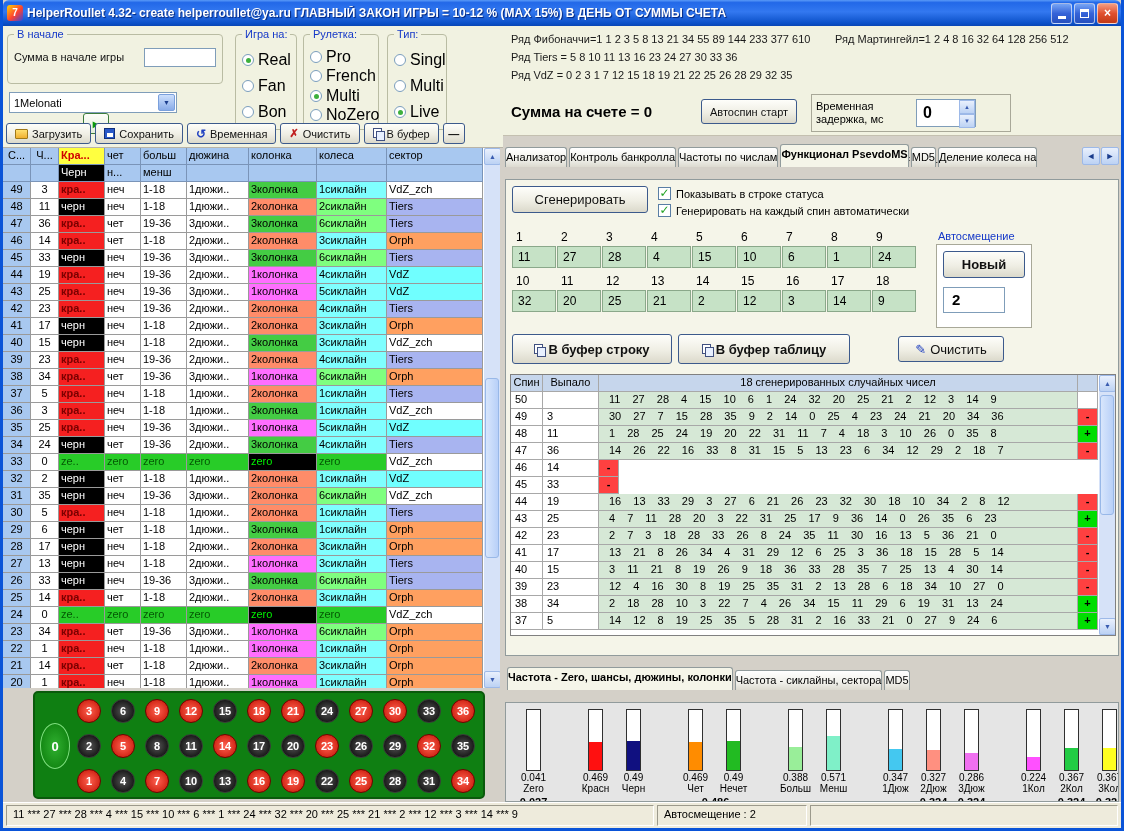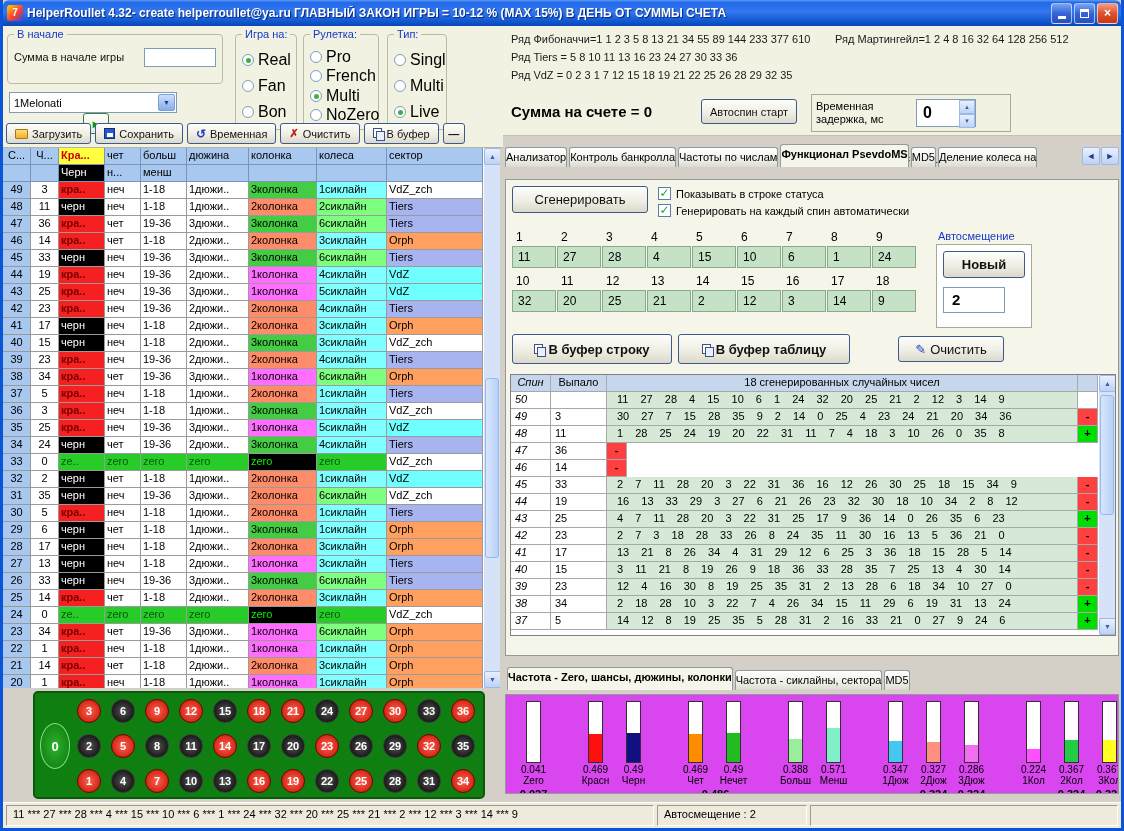--- a/index.html
+++ b/index.html
@@ -116,29 +116,29 @@
   .autosm-label { position:absolute; left:432px; top:50px; color:#1538C8; font-size:11px; }
   .autosm-box { position:absolute; left:430px; top:64px; width:96px; height:84px; background:#fff; border:1px solid #A8A898; }
   .newbtn { position:absolute; left:6px; top:6px; width:82px; height:27px; font-size:13px; font-weight:bold; }
   .shiftval { position:absolute; left:6px; top:42px; width:62px; height:26px; border:1px solid #7F9DB9; background:#fff; font-size:15px; font-weight:bold; padding:3px 0 0 8px; }
   .bufrow { position:absolute; top:154px; left:0; width:100%; }
   .bigbtn { position:absolute; height:30px; font-size:13px; font-weight:bold; }
   .gtable { position:absolute; left:4px; top:194px; width:606px; height:262px; border:1px solid #808080; background:#fff; display:flex; overflow:hidden; }
   .gleft { flex:1; overflow:hidden; }
   .gtrow { display:flex; height:17px; }
   .gtc { height:17px; line-height:15px; border-right:1px solid #A8A8A8; border-bottom:1px solid #A8A8A8; font-size:11px; overflow:hidden; white-space:nowrap; }
-  .gt-spin { width:40px; background:#fff; padding-left:4px;font-style:italic; }
+  .gt-spin { width:32px; background:#fff; padding-left:4px; }
   .gt-fell { width:56px; background:#fff; padding-left:4px; }
   .gt-nums { flex:1; background:#D6E8D6; word-spacing:9px; padding-left:10px; }
   .gt-res { width:20px; text-align:center; font-weight:bold; }
   .gthead { background:#C6D6EC !important; text-align:center; padding-left:0 !important; }
   .plus { background:#00DD00; } .minus { background:#FF4040; }
 
   .freqtabs { height:22px; display:flex; align-items:flex-end; padding-left:4px; margin-top:2px; }
-  .chart { height:100px; background:#d946ef; border:1px solid #919B9C; margin:4px 2px; position:relative; overflow:hidden; }
+  .chart { height:100px; background:#e5e5e5; border:1px solid #919B9C; margin:12px 2px; position:relative; overflow:hidden; }
   .bars { position:absolute; left:10px; top:6px; display:flex; align-items:flex-start; }
   .bitem { width:35px; margin-right:3px; text-align:center; }
   .bitem.ggap { margin-right:27px; }
   .bar { width:15px; height:62px; border:1px solid #303030; margin:0 auto; position:relative; background:#fff; }
   .fill { position:absolute; bottom:0; left:0; right:0; }
   .bval { font-size:10px; margin-top:1px; }
   .bname { font-size:10px; }
   .bsub { font-size:11px; font-weight:bold; height:14px; margin-top:2px; }
 
   
@@ -824,31 +824,31 @@
                 </div>
                 <div class="gtrow">
                   <div class="gtc gt-spin">48</div>
                   <div class="gtc gt-fell">11</div>
                   <div class="gtc gt-nums">1 28 25 24 19 20 22 31 11 7 4 18 3 10 26 0 35 8</div>
                   <div class="gtc gt-res plus">+</div>
                 </div>
                 <div class="gtrow">
                   <div class="gtc gt-spin">47</div>
                   <div class="gtc gt-fell">36</div>
+                  <div class="gtc gt-nums">14 26 22 16 33 8 31 15 5 13 23 6 34 12 29 2 18 7</div>
                   <div class="gtc gt-res minus">-</div>
                 </div>
                 <div class="gtrow">
                   <div class="gtc gt-spin">46</div>
                   <div class="gtc gt-fell">14</div>
                   <div class="gtc gt-res minus">-</div>
                 </div>
                 <div class="gtrow">
                   <div class="gtc gt-spin">45</div>
                   <div class="gtc gt-fell">33</div>
-                  <div class="gtc gt-nums">2 7 11 28 20 3 22 31 36 16 12 26 30 25 18 15 34 9</div>
                   <div class="gtc gt-res minus">-</div>
                 </div>
                 <div class="gtrow">
                   <div class="gtc gt-spin">44</div>
                   <div class="gtc gt-fell">19</div>
                   <div class="gtc gt-nums">16 13 33 29 3 27 6 21 26 23 32 30 18 10 34 2 8 12</div>
                   <div class="gtc gt-res minus">-</div>
                 </div>
                 <div class="gtrow">
                   <div class="gtc gt-spin">43</div>

